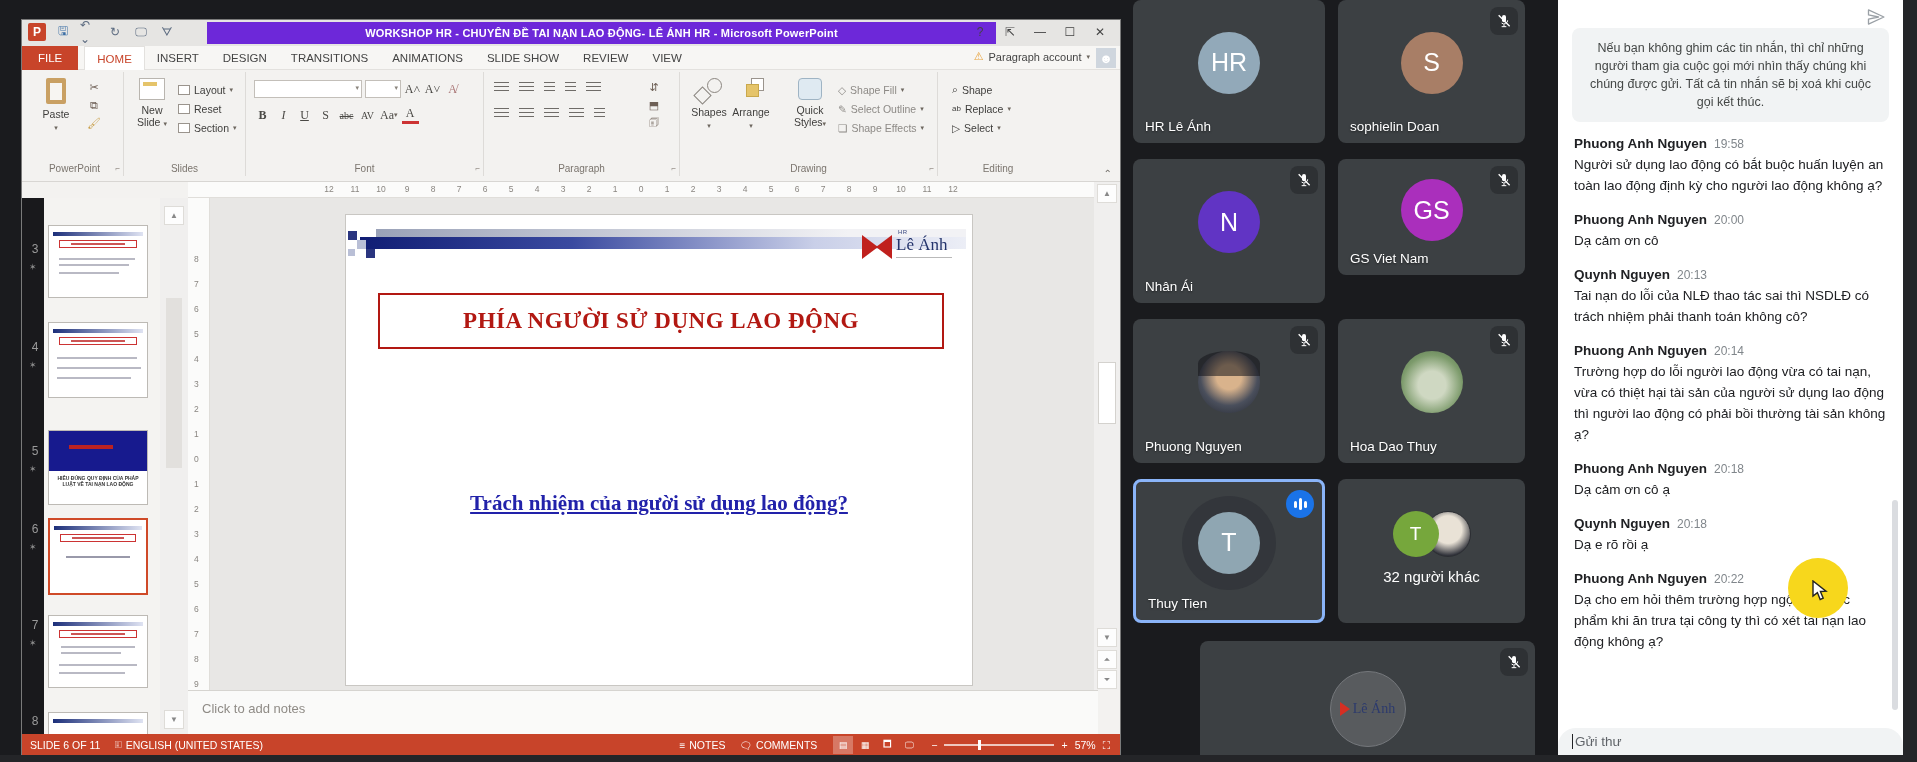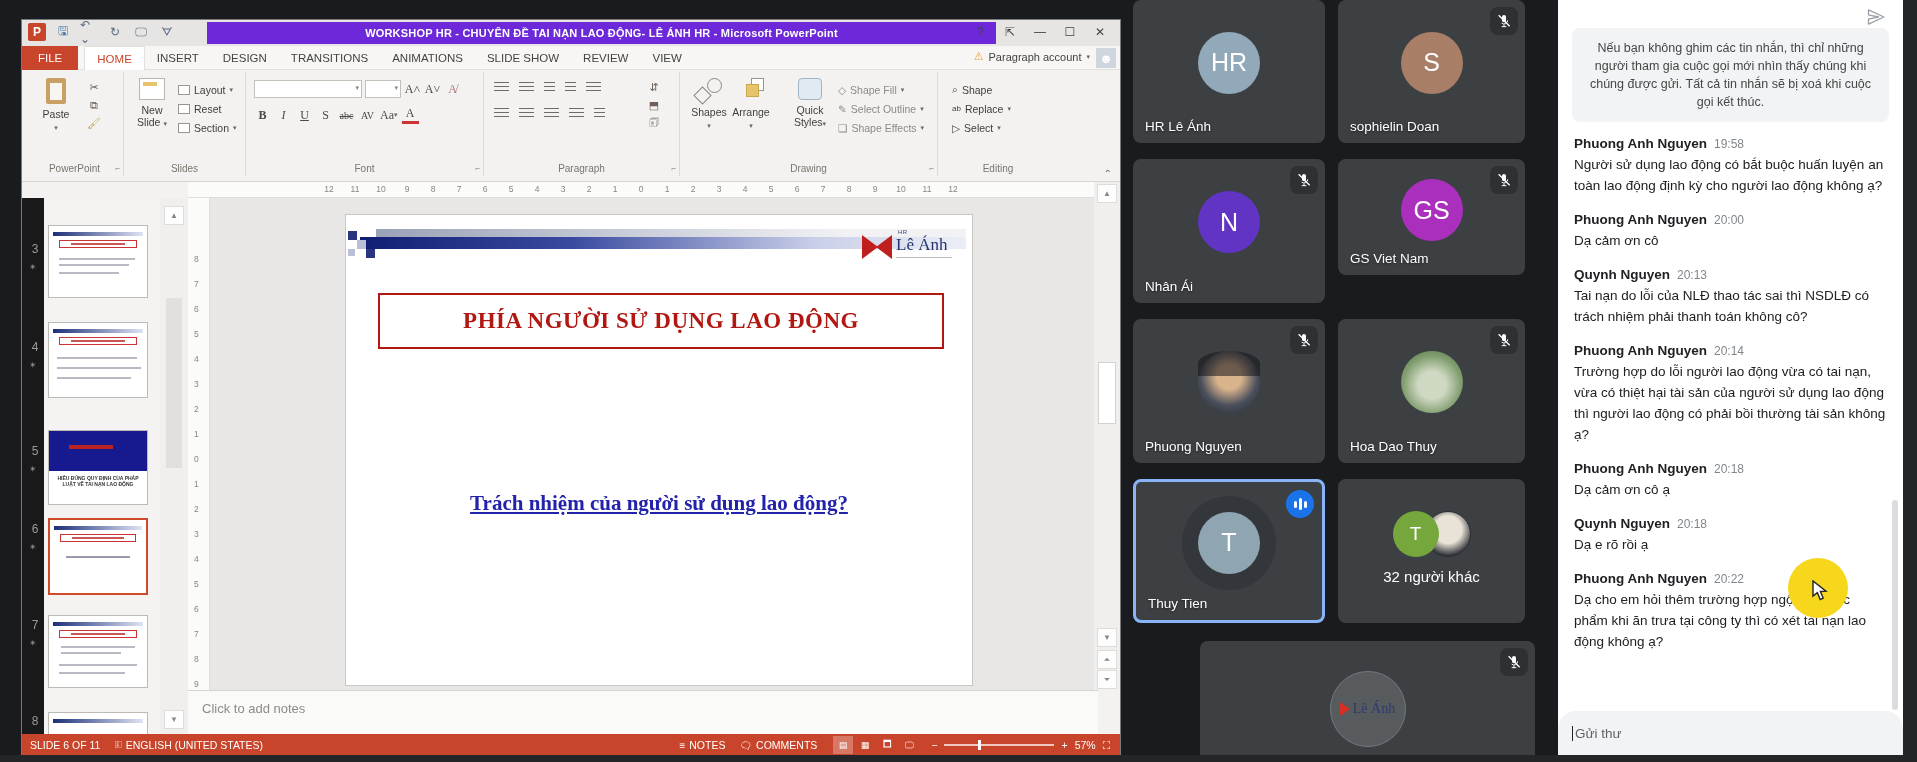--- a/index.html
+++ b/index.html
@@ -180,21 +180,21 @@
   #chat { position:absolute; left:1558px; top:0; width:345px; height:762px; background:#fff; }
   #chat-banner { margin:28px 14px 0; background:#f1f3f4; border-radius:8px; padding:11px 12px;
                  font-size:12.5px; line-height:18px; color:#444746; text-align:center; }
   #chat-msgs { margin:14px 16px 0; }
   .msg { margin-bottom:16px; }
   .mhead { font-size:13.5px; color:#202124; font-weight:bold; }
   .mtime { font-weight:normal; color:#80868b; font-size:12px; margin-left:7px; }
   .mbody { font-size:13.5px; color:#202124; line-height:21px; margin-top:3px; }
   #chat-scrollbar { position:absolute; right:5px; top:500px; width:6px; height:210px; background:#dadce0;
                     border-radius:3px; }
-  #chat-input { position:absolute; left:0; bottom:7px; width:345px; height:44px; background:#f1f3f4;
+  #chat-input { position:absolute; left:0; bottom:7px; width:345px; height:27px; background:#f1f3f4;
                 border-radius:18px 18px 0 0; display:flex; align-items:center; padding:3px 14px; }
   #caret { width:1px; height:15px; background:#202124; margin-right:2px; }
   #chat-input .ph { color:#5f6368; font-size:13.5px; }
   #send { position:absolute; right:16px; top:7px; }
   #bottom-strip { position:absolute; left:0; bottom:0; width:1917px; height:7px; background:#242528; }
   #right-strip { position:absolute; right:0; top:0; width:14px; height:762px; background:#242528; }
 
   #click-hl { position:absolute; left:1788px; top:558px; width:60px; height:60px; border-radius:50%;
               background:#f7d71c; }
   #cursor { position:absolute; left:1812px; top:580px; }

